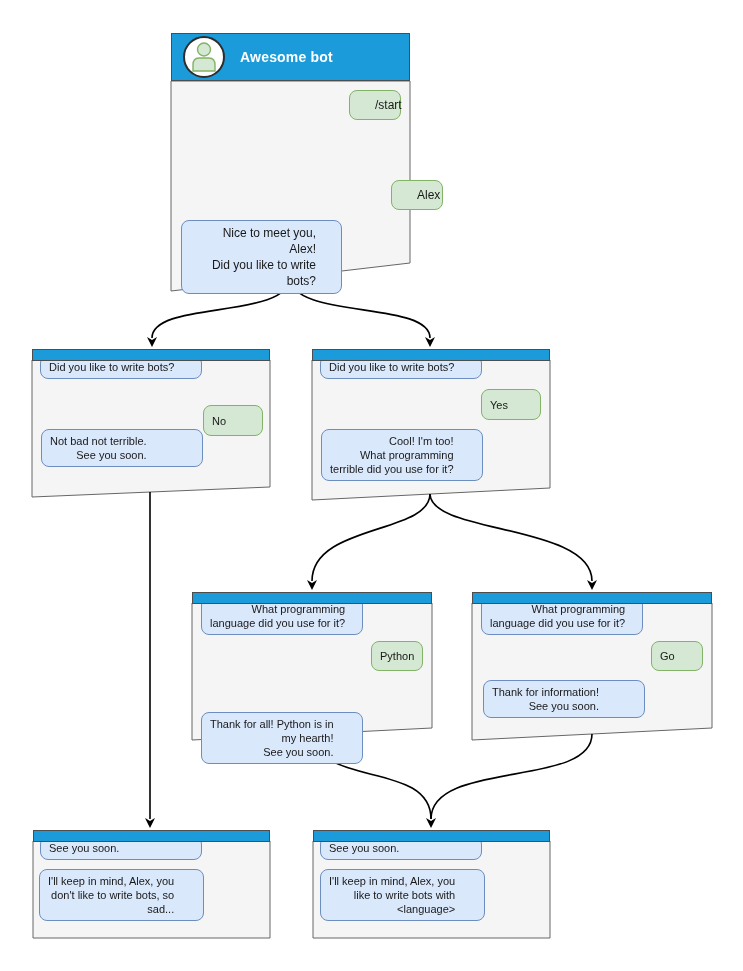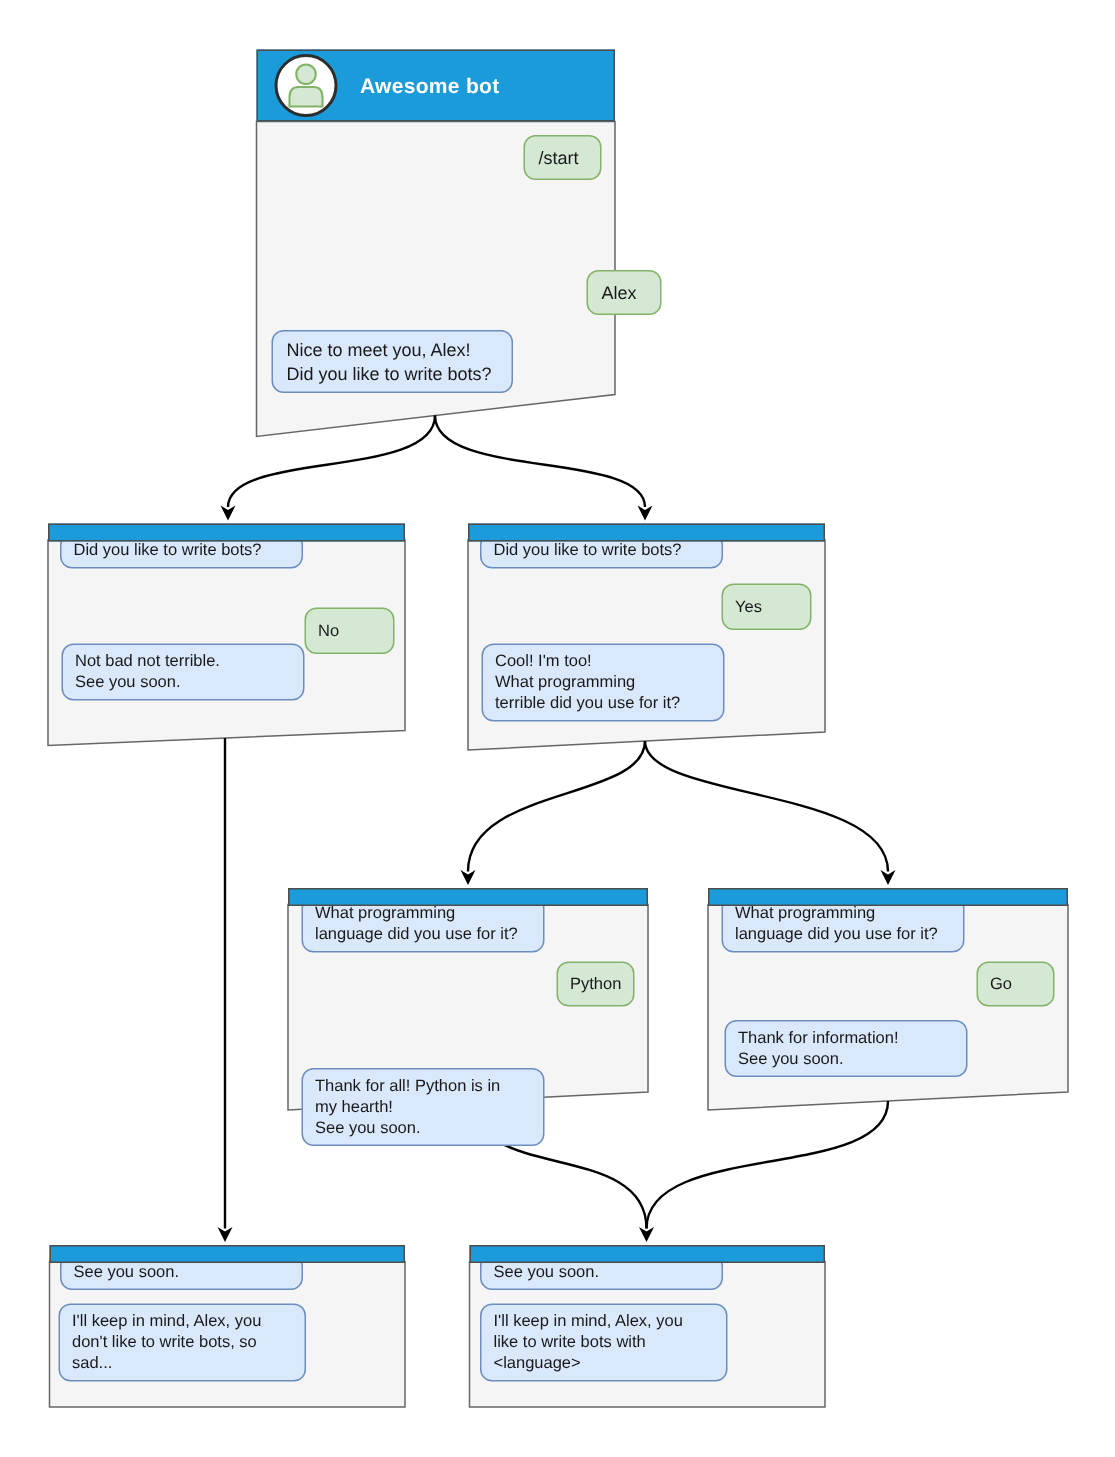--- a/index.html
+++ b/index.html
@@ -11,38 +11,39 @@
     --user-bubble-fill:#d5e8d4;
     --user-bubble-border:#82b366;
     --arrow-line:#000000;
     --title-text:#ffffff;
     --bubble-text:#191919;
   }
   html,body{margin:0;padding:0;background:#ffffff;}
   .canvas{
     position:relative;width:743px;height:971px;background:#ffffff;overflow:hidden;
     font-family:"Liberation Sans",sans-serif;
+    text-align:right;
   }
   .diagram-svg{position:absolute;left:0;top:0;z-index:1;}
   .win-body{fill:var(--window-fill);stroke:var(--window-border);stroke-width:1;}
   .connector{fill:none;stroke:var(--arrow-line);stroke-width:1.6;}
   .arrowhead{fill:var(--arrow-line);stroke:none;}
   .titlebar{
     position:absolute;z-index:3;box-sizing:border-box;
     background:var(--header-blue);border:1px solid #4d4d4d;
   }
   .titlebar.main{display:flex;align-items:center;padding-left:10px;}
   .main-title{color:var(--title-text);font-weight:bold;font-size:14px;margin-left:14px;letter-spacing:.2px;}
   .bubble{
     position:absolute;z-index:2;box-sizing:border-box;border-radius:8px;
     display:flex;align-items:center;white-space:pre-line;color:var(--bubble-text);
   }
   .bot{background:var(--bot-bubble-fill);border:1px solid var(--bot-bubble-border);}
   .user{background:var(--user-bubble-fill);border:1px solid var(--user-bubble-border);}
-  .lg{font-size:12px;line-height:16px;padding:4px 9px;}
+  .lg{font-size:12px;line-height:16px;padding:4px 25px;}
   .sm{font-size:11px;line-height:14px;padding:4px 8px;}
 </style>
 </head>
 <body>
 
 <div class="canvas">
 
   <svg class="diagram-svg" width="743" height="971" viewBox="0 0 743 971">
 
     <polygon class="win-body" points="171,81 410,81 410,263 171,291"></polygon>

